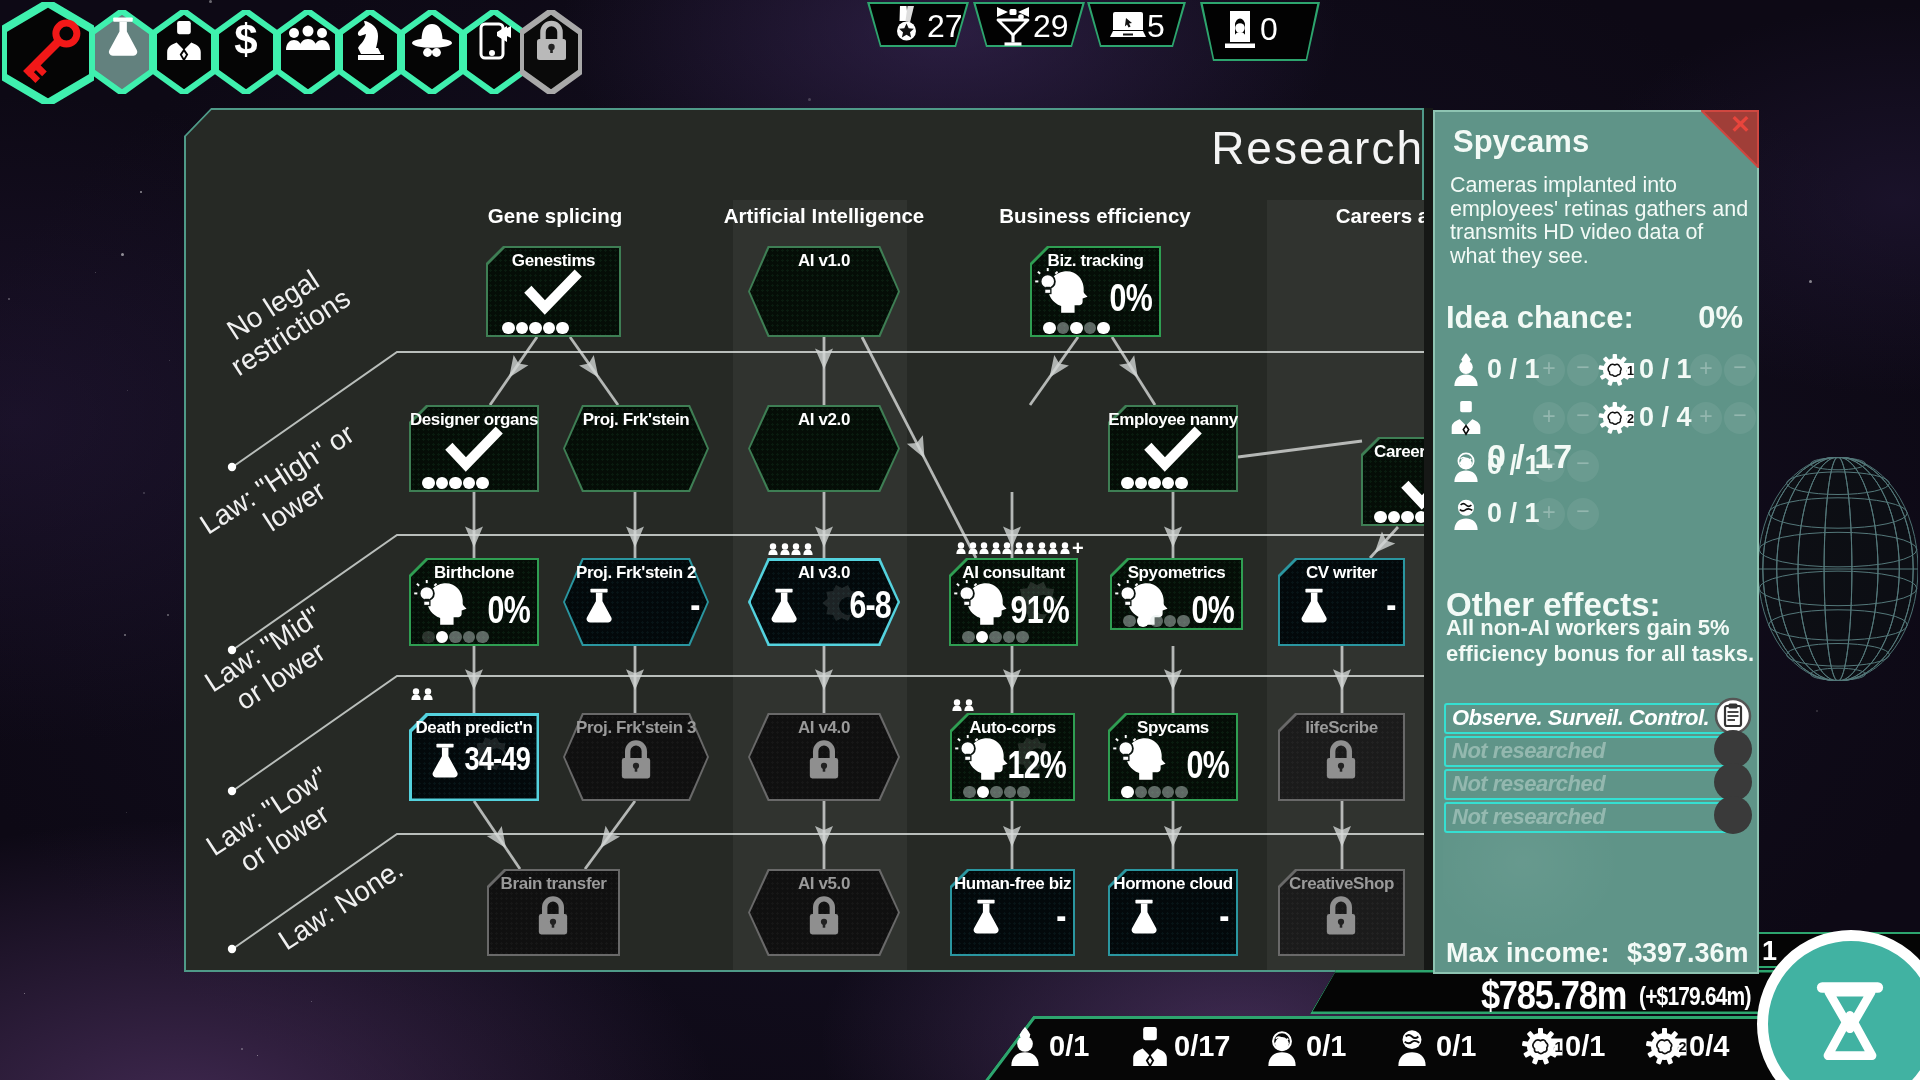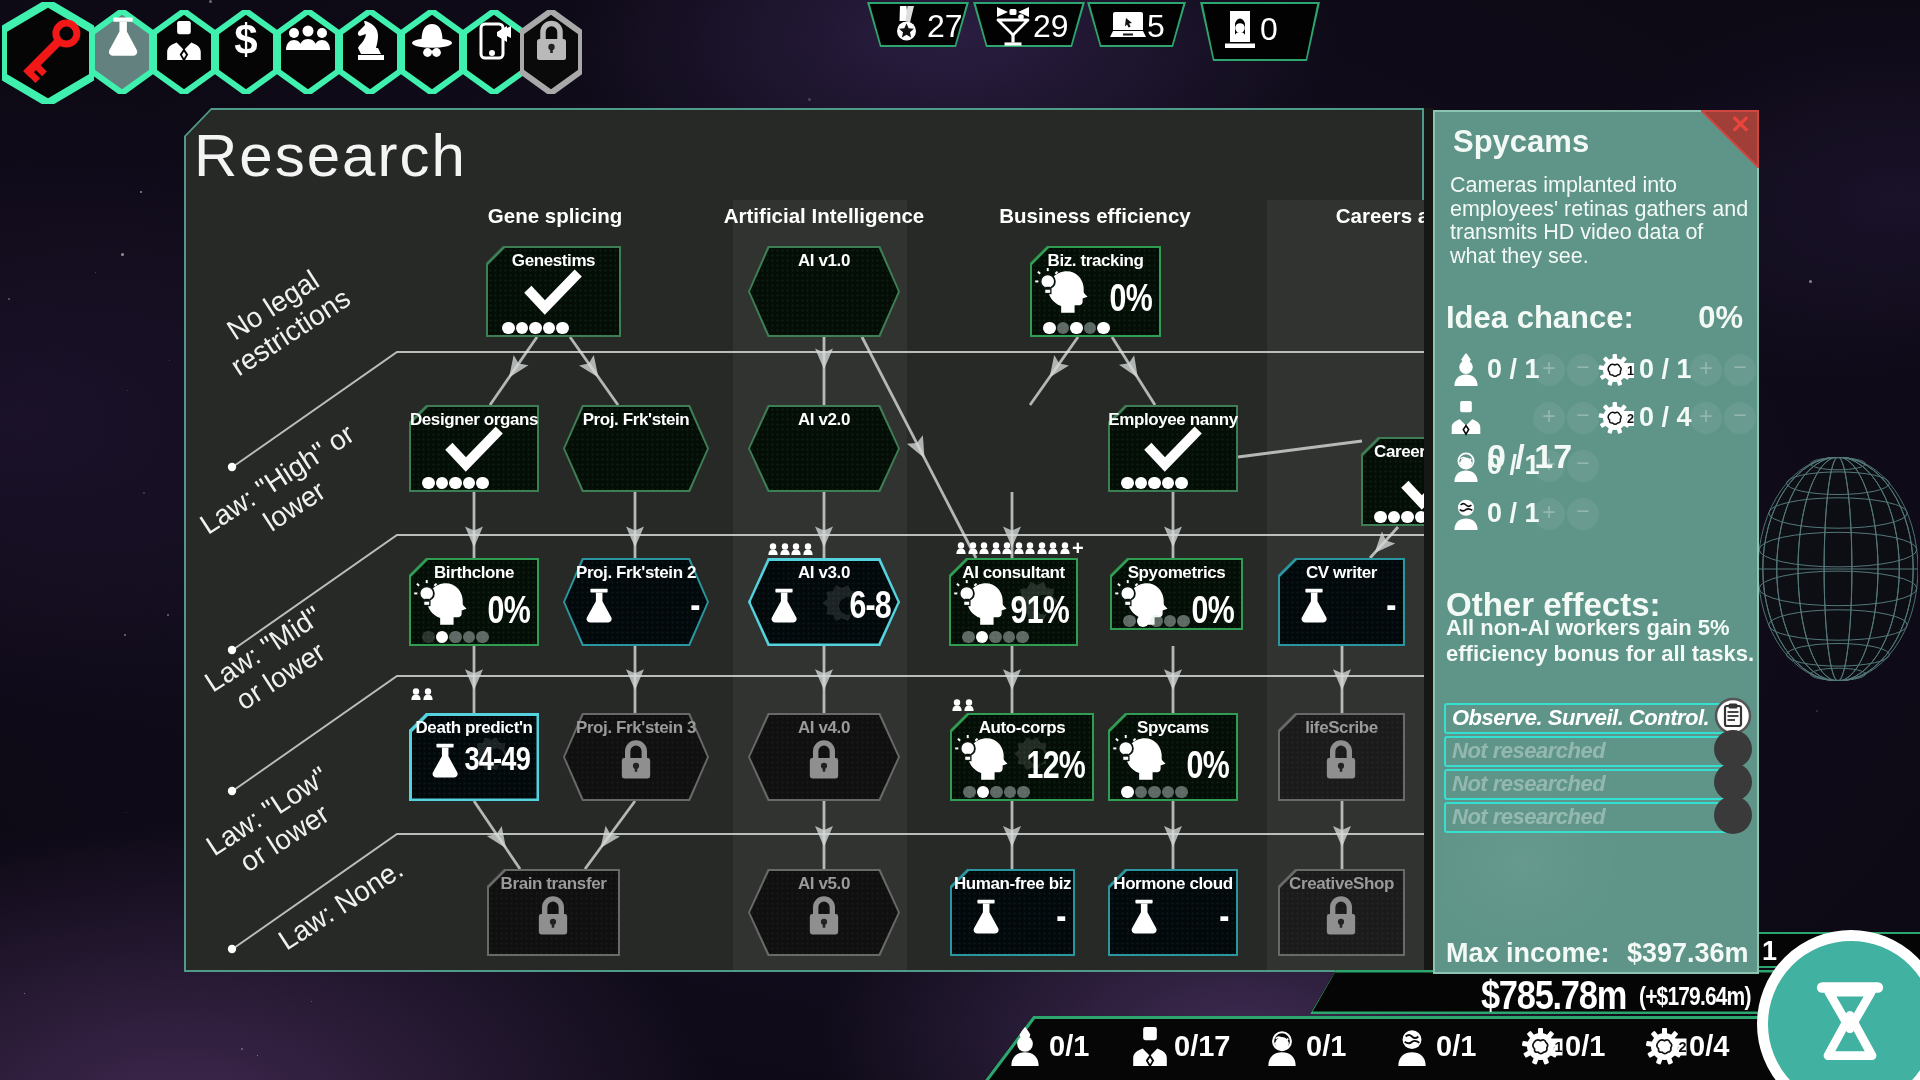--- a/index.html
+++ b/index.html
@@ -12,22 +12,22 @@
  radial-gradient(700px 500px at 20px 420px, rgba(54,35,82,.32), rgba(0,0,0,0) 65%),
  radial-gradient(500px 300px at 1900px 200px, rgba(50,35,80,.35), rgba(0,0,0,0) 65%),
  radial-gradient(1400px 900px at 960px 540px, #171226, #0d0915 75%);}
 .star{position:absolute;width:2px;height:2px;border-radius:50%;background:rgba(255,255,255,.7);}
 
 #panel{position:absolute;left:184px;top:108px;width:1240px;height:864px;
  background:#262925;
  clip-path:polygon(27px 0,100% 0,100% 100%,0 100%,0 28px);}
 #panel .bd{position:absolute;inset:0;}
 .strip{position:absolute;top:92px;bottom:2px;background:#30332f;}
-#title{position:absolute;left:10px;right:0;top:13px;text-align:left;
- font-size:60px;font-weight:400;letter-spacing:2px;color:#f4f4f4;}
+#title{position:absolute;left:10px;right:0;top:13px;text-align:right;
+ font-size:46px;font-weight:400;letter-spacing:2px;color:#f4f4f4;}
 .colhead{position:absolute;top:96px;height:30px;font-size:20.5px;font-weight:bold;color:#fff;text-align:center;}
 .rowlab{position:absolute;color:#f0f0f0;font-size:28px;text-align:center;line-height:32px;
  transform:rotate(-33deg);transform-origin:center center;}
 
 .node{position:absolute;}
 .node .sh{position:absolute;inset:0;}
 .node .in{position:absolute;inset:2px;}
 .ntitle{position:absolute;top:5px;left:0;right:0;text-align:center;font-size:17px;font-weight:bold;color:#fff;letter-spacing:-0.4px;white-space:nowrap;}
 .locked .ntitle{color:#9a9a9a;}
 .dots{position:absolute;left:13px;bottom:3px;display:flex;gap:1px;}
@@ -449,21 +449,21 @@
       <div class="sh" style="background:#696969;clip-path:polygon(13% 0,87% 0,100% 50%,87% 100%,13% 100%,0 50%);"></div>
       <div class="in" style="inset:2px;background-color:#101010;background-image:radial-gradient(circle, rgba(255,255,255,.03) 1px, transparent 1.2px);background-size:5px 5px;clip-path:polygon(13% 0,87% 0,100% 50%,87% 100%,13% 100%,0 50%);"></div>
       <div class="ntitle">AI v4.0</div>
       <svg class="abs" style="left:55px;top:24px;" width="42" height="44" viewBox="0 0 43 44">
         <path d="M13 21 v-7 a8.5 8.5 0 0 1 17 0 v7" fill="none" stroke="#8f8f8f" stroke-width="5.5"></path>
         <rect x="7" y="21" width="29" height="21" rx="2.5" fill="#8f8f8f"></rect>
         <circle cx="21.5" cy="29" r="3.2" fill="#222"></circle>
         <rect x="20.2" y="29" width="2.6" height="6" fill="#222"></rect>
       </svg>
     </div>
-    <div class="node " style="left:766px;top:605px;width:144px;height:88px;">
+    <div class="node " style="left:766px;top:605px;width:125px;height:88px;">
       <div class="sh" style="background:#2f9e52;clip-path:polygon(17px 0,100% 0,100% 100%,0 100%,0 17px);"></div>
       <div class="in" style="inset:2px;background-color:#050d07;background-image:radial-gradient(circle, rgba(55,150,90,.10) 1px, transparent 1.2px);background-size:5px 5px;clip-path:polygon(17px 0,100% 0,100% 100%,0 100%,0 17px);"></div>
       <div class="ntitle">Auto-corps</div>
       <svg class="abs" style="left:60px;top:16px;" width="55" height="55" viewBox="0 0 80 80">
         <g fill="rgba(190,200,195,0.16)">
           <path d="M40 12 l4 8 9 1 -2 9 7 6 -7 6 2 9 -9 1 -4 8 -8 -4 -8 4 -4 -8 -9 -1 2 -9 -7 -6 7 -6 -2 -9 9 -1 4 -8 8 4 z M40 28 a12 12 0 1 0 0 24 a12 12 0 1 0 0 -24z" fill-rule="evenodd"></path>
         </g>
       </svg>
       <svg class="abs" style="left:5px;top:22px;" width="55" height="51" viewBox="-3 0 61 57">
         <g fill="#fff">

